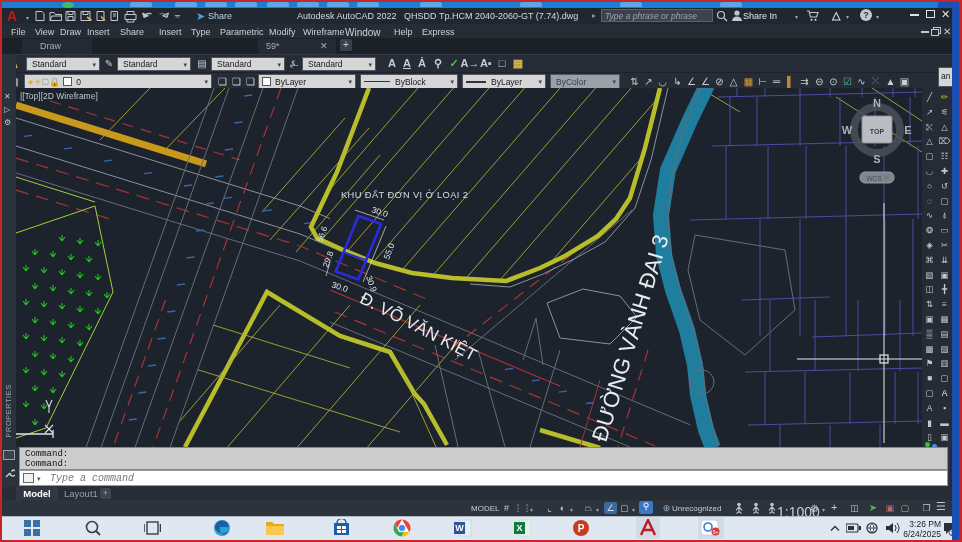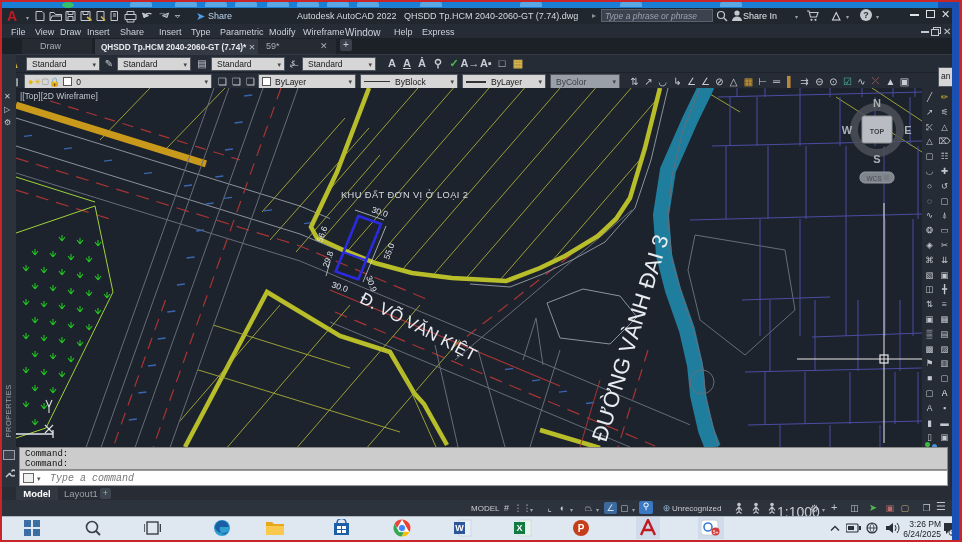--- a/index.html
+++ b/index.html
@@ -90,21 +90,20 @@
 <div class="abs" style="left:303px;top:26.5px;color:#ccd1d8;font-size:9px">Wireframe</div>
 <div class="abs" style="left:345px;top:26.5px;color:#ccd1d8;font-size:10px">Window</div>
 <div class="abs" style="left:394px;top:26.5px;color:#ccd1d8;font-size:9px">Help</div>
 <div class="abs" style="left:422px;top:26.5px;color:#ccd1d8;font-size:9px">Express</div>
 <div class="abs" style="left:921px;top:31px;width:8px;height:2px;background:#c3c8cf"></div>
 <div class="abs" style="left:933px;top:27px;width:8px;height:7px;border:1.2px solid #c3c8cf;background:#262c36"></div>
 <div class="abs" style="left:931px;top:29px;width:8px;height:7px;border:1.2px solid #c3c8cf;background:#262c36"></div>
 <div class="abs" style="left:943px;top:26px;color:#c3c8cf;font-size:10px">✕</div>
 <div class="abs" style="left:2px;top:38px;width:950px;height:16px;background:#1c2128"></div>
 <div class="abs" style="left:22px;top:39px;width:70px;height:15px;background:#262b33;color:#a8adb5;font-size:9px;padding:2px 0 0 18px">Draw</div>
-<div class="abs" style="left:95px;top:39px;width:167px;height:15px;background:#333a44;color:#e8ebef;font-size:8.2px;font-weight:bold;padding:2.5px 0 0 6px;white-space:nowrap;overflow:hidden">QHSDD Tp.HCM 2040-2060-GT (7.74)* <span style="color:#b8bdc4;font-weight:normal">✕</span></div>
 <div class="abs" style="left:258px;top:39px;width:78px;height:15px;background:#262b33;color:#a8adb5;font-size:9px;padding:2px 0 0 8px">59*</div>
 <div class="abs" style="left:320px;top:41px;color:#a8adb5;font-size:9px">✕</div>
 <div class="abs" style="left:340px;top:39px;width:12px;height:12px;background:#3a414c;color:#c8cdd4;font-size:10px;text-align:center;line-height:12px;border-radius:2px">+</div>
 <div class="abs" style="left:2px;top:54px;width:950px;height:18px;background:#262c36;border-top:1px solid #343b46"></div>
 <div class="ico" style="left:7px;top:57px;width:14px;height:13px;color:#d8b44a;font-size:11px;font-weight:bold">A</div>
 <div class="dd" style="left:26px;top:57px;width:74px;height:14px">Standard<span class="car">▾</span></div>
 <div class="dd" style="left:117px;top:57px;width:74px;height:14px">Standard<span class="car">▾</span></div>
 <div class="dd" style="left:211px;top:57px;width:74px;height:14px">Standard<span class="car">▾</span></div>
 <div class="dd" style="left:302px;top:57px;width:74px;height:14px">Standard<span class="car">▾</span></div>
 <div class="ico" style="left:103px;top:57px;width:12px;height:13px;color:#c3c8cf;font-size:10px">✎</div>

